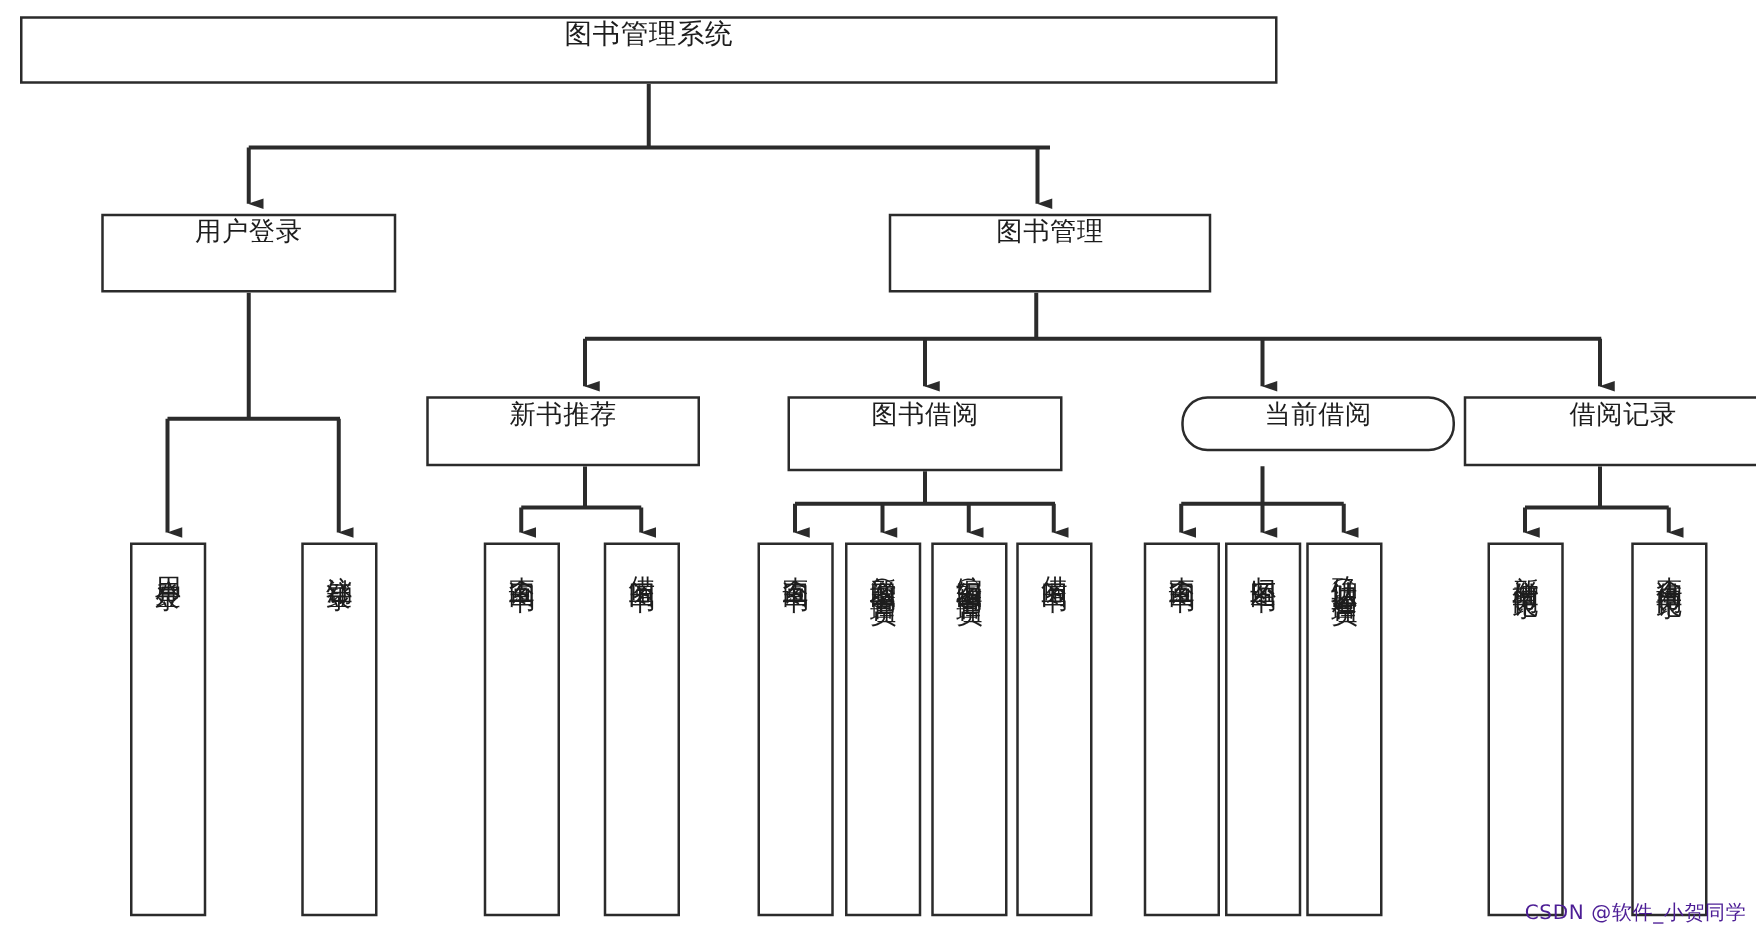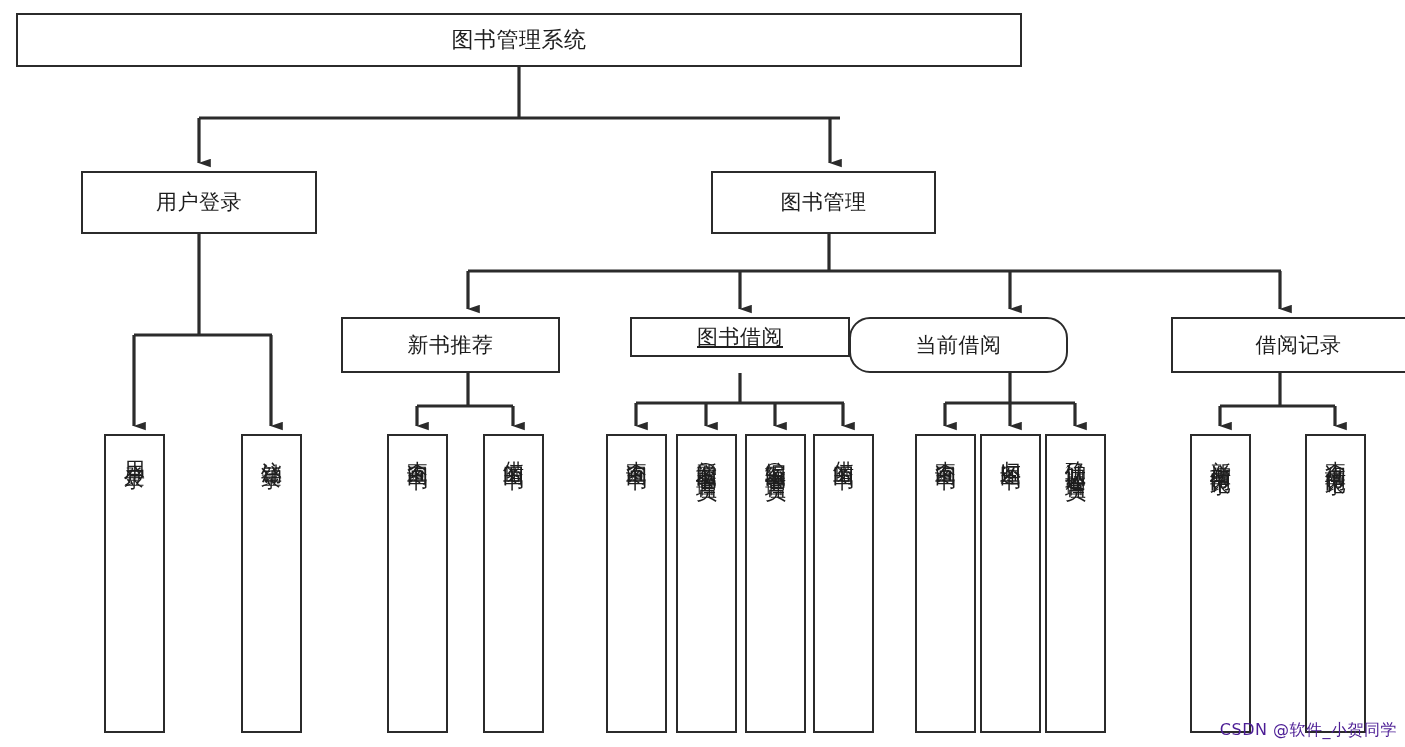--- a/index.html
+++ b/index.html
@@ -26,21 +26,20 @@
     width: 1405px;
     height: 747px;
     pointer-events: none;
   }
   .node {
     position: absolute;
     box-sizing: border-box;
     border: 2px solid #2b2b2b;
     background: #ffffff;
     display: flex;
-    align-items: center;
     justify-content: center;
     color: #1d1d1d;
   }
   .node-label {
     display: block;
     text-align: center;
     line-height: 1.18;
     letter-spacing: 0.5px;
     color: #1d1d1d;
   }
@@ -132,31 +131,31 @@
     </g>
   </svg>
 
   <div class="node h root" style="left:16px; top:13px; width:1006px; height:54px;">
     <span class="node-label">图书管理系统</span>
   </div>
 
   <div class="node h" style="left:81px; top:171px; width:236px; height:63px;">
     <span class="node-label">用户登录</span>
   </div>
-  <div class="node h" style="left:711px; top:171px; width:225px; height:63px;">
+  <div class="node h" style="left:711px; top:171px; width:258px; height:63px;">
     <span class="node-label">图书管理</span>
   </div>
 
   <div class="node h" style="left:341px; top:317px; width:219px; height:56px;">
     <span class="node-label">新书推荐</span>
   </div>
-  <div class="node h" style="left:630px; top:317px; width:220px; height:40px;text-decoration:underline;">
+  <div class="node h" style="left:630px; top:317px; width:220px; height:60px;">
     <span class="node-label">图书借阅</span>
   </div>
-  <div class="node h" style="left:849px; top:317px; width:219px; height:56px;border-radius:21px;">
+  <div class="node h" style="left:945px; top:317px; width:219px; height:44px;border-radius:21px;">
     <span class="node-label">当前借阅</span>
   </div>
   <div class="node h" style="left:1171px; top:317px; width:255px; height:56px;">
     <span class="node-label">借阅记录</span>
   </div>
 
   <div class="node v" style="left:104px; top:434px; width:61px; height:299px;">
     <span class="node-label">用户登录</span>
   </div>
   <div class="node v" style="left:241px; top:434px; width:61px; height:299px;">

